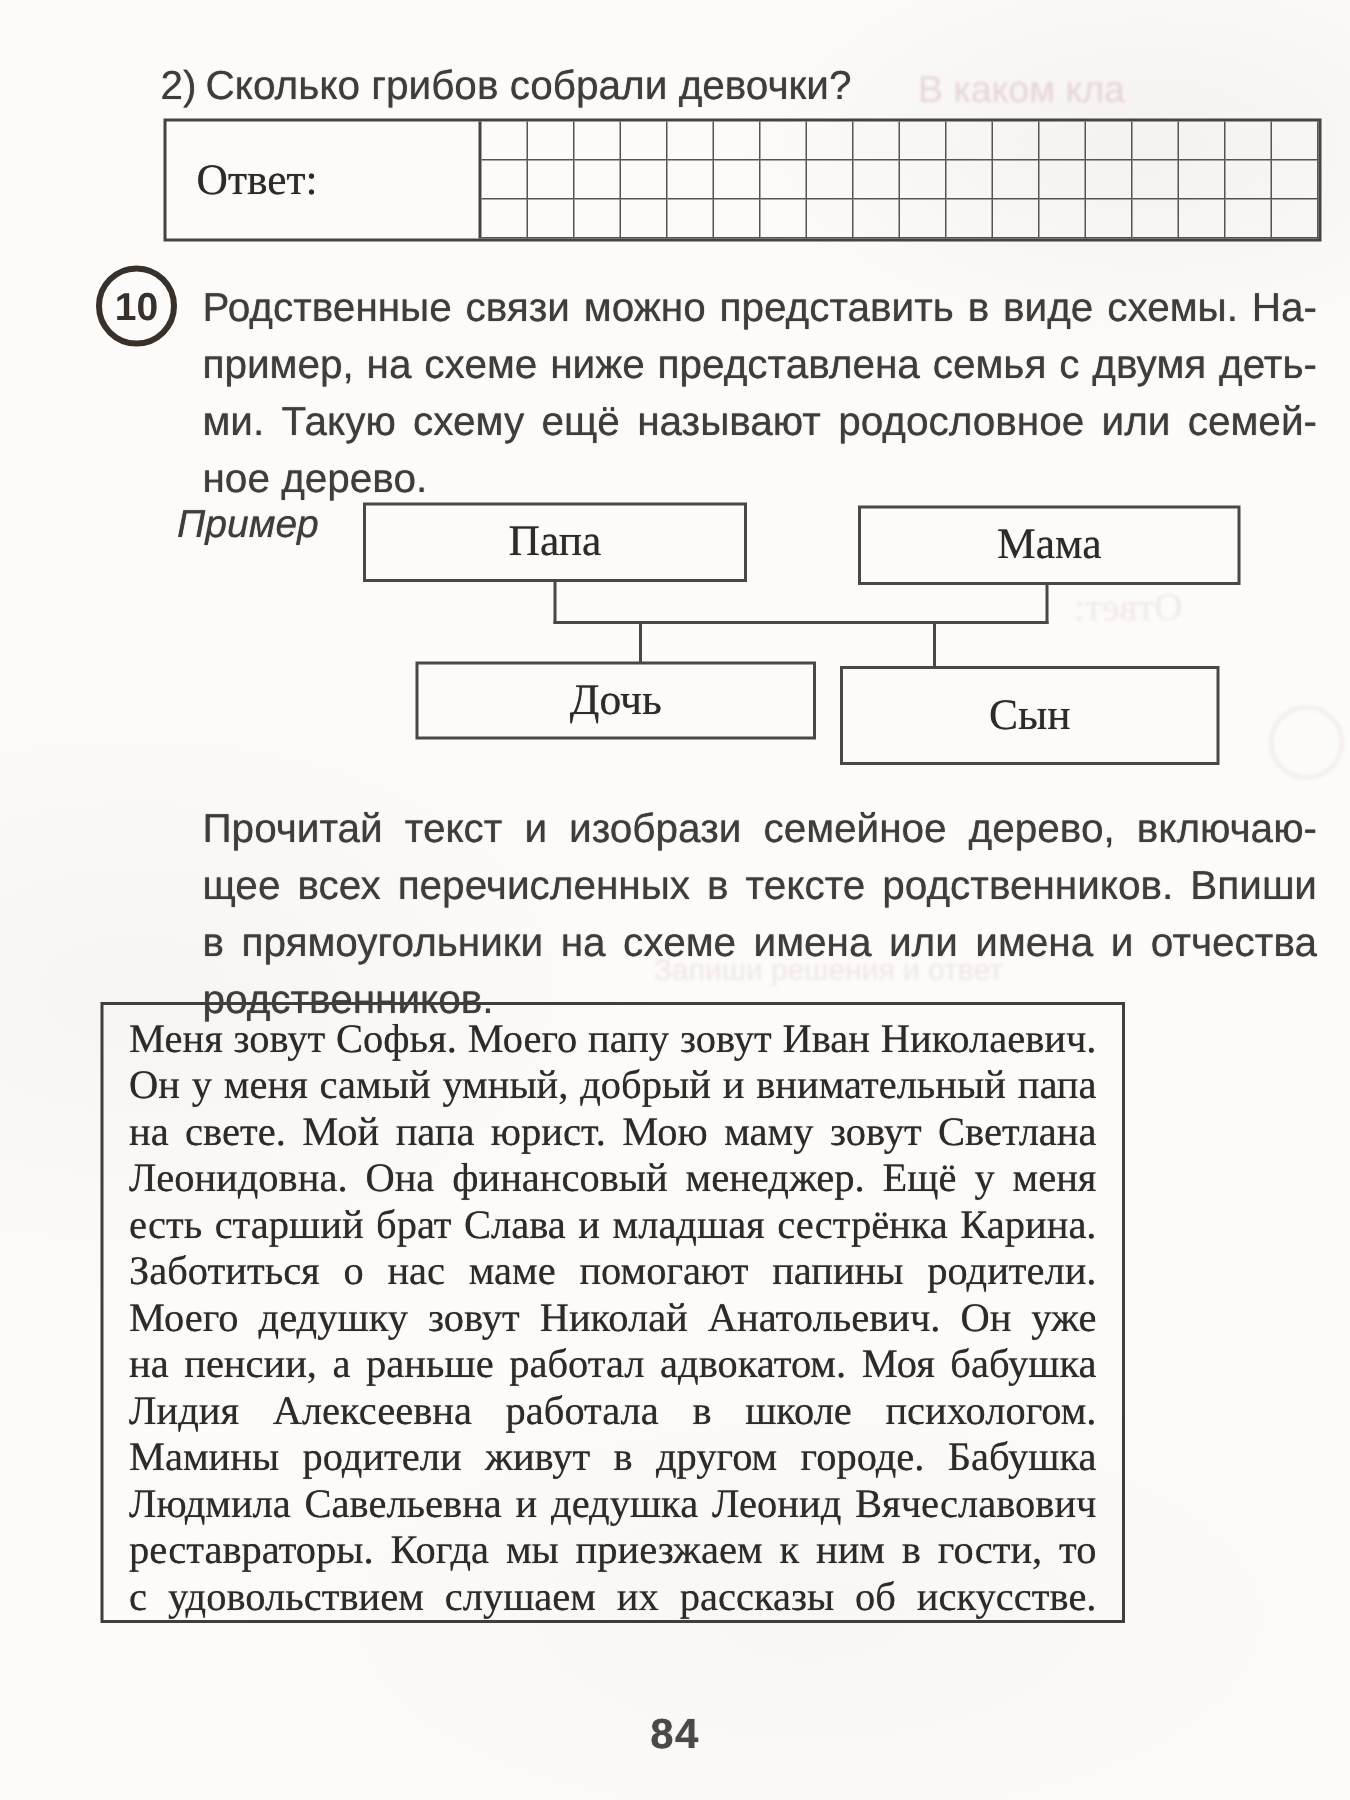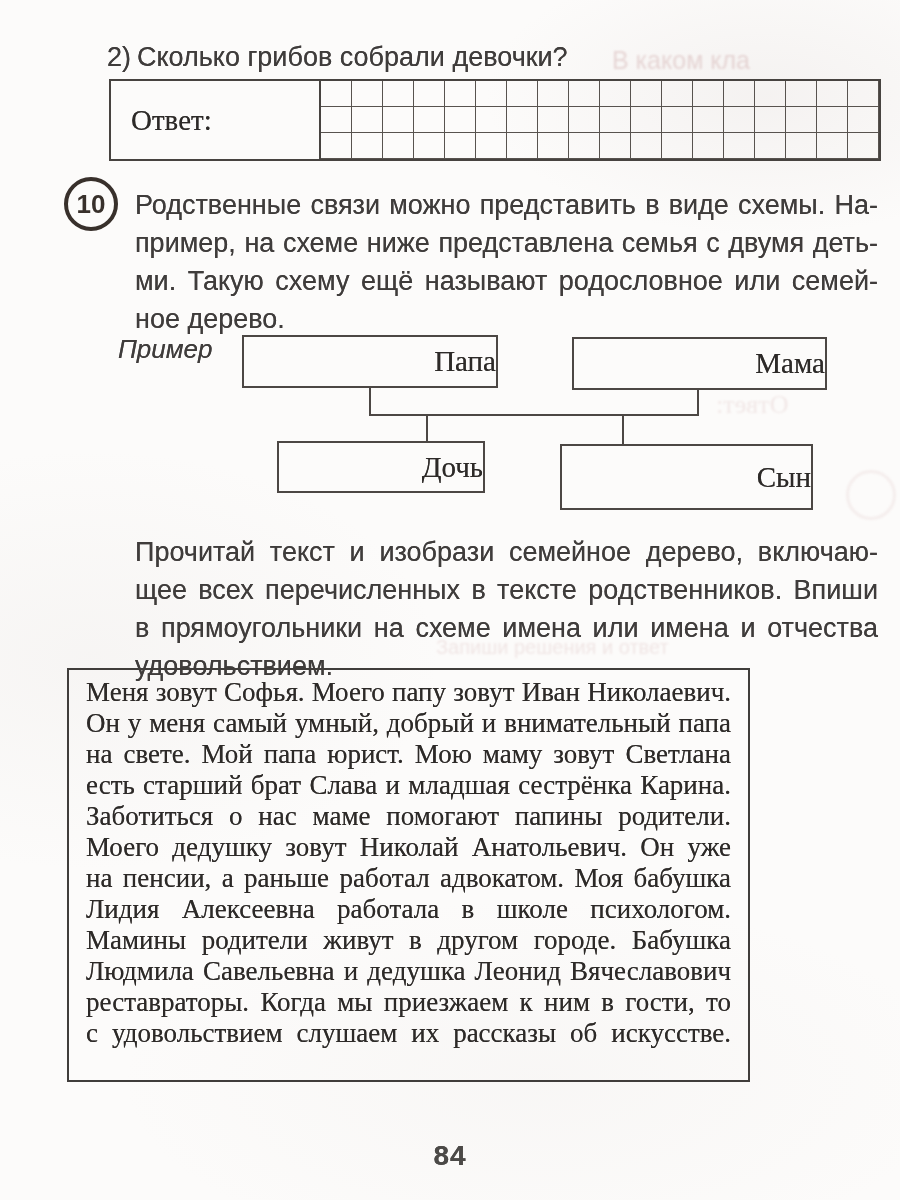--- a/index.html
+++ b/index.html
@@ -24,24 +24,24 @@
   .badge{position:absolute;left:64px;top:177px;width:54px;height:54px;border:4px solid #38302b;border-radius:50%;
     box-sizing:border-box;display:flex;align-items:center;justify-content:center;
     font-size:26px;font-weight:bold;color:#38302b;}
   .para{position:absolute;font-size:27px;font-weight:500;}
   .para .ln{text-align:justify;text-align-last:justify;}
   .para .ln.last{text-align-last:left;}
   .p-task{left:135px;top:186px;width:743px;line-height:38px;}
   .p-instr{left:135px;top:533px;width:743px;line-height:38px;}
   
   .example-label{position:absolute;left:118px;top:334px;font-size:26px;font-style:italic;font-weight:500;}
-  .tbox{position:absolute;border:2px solid #4c4744;box-sizing:border-box;display:flex;align-items:center;justify-content:flex-end;font-size:29px;}
+  .tbox{position:absolute;border:2px solid #4c4744;box-sizing:border-box;display:flex;align-items:center;justify-content:center;font-size:29px;}
   .b-father{left:242px;top:335px;width:256px;height:53px;}
   .b-mother{left:572px;top:337px;width:255px;height:53px;}
-  .b-daughter{left:277px;top:441px;width:208px;height:52px;}
+  .b-daughter{left:277px;top:441px;width:267px;height:52px;}
   .b-son{left:560px;top:444px;width:253px;height:66px;}
   .cline{position:absolute;background:#4c4744;}
   .l-v1{left:369px;top:387px;width:2px;height:29px;}
   .l-v2{left:697px;top:389px;width:2px;height:27px;}
   .l-h {left:369px;top:414px;width:330px;height:2px;}
   .l-v3{left:426px;top:414px;width:2px;height:28px;}
   .l-v4{left:622px;top:414px;width:2px;height:31px;}
   
   .storybox{position:absolute;left:67px;top:668px;width:683px;height:414px;border:2px solid #403d3b;box-sizing:border-box;
     padding:7px 17px 0 17px;font-size:27px;line-height:31px;}
@@ -155,27 +155,28 @@
     <div class="cline l-v2"></div>
     <div class="cline l-h"></div>
     <div class="cline l-v3"></div>
     <div class="cline l-v4"></div>
   </div>
 
   <div class="para p-instr sans">
     <div class="ln">Прочитай текст и изобрази семейное дерево, включаю-</div>
     <div class="ln">щее всех перечисленных в тексте родственников. Впиши</div>
     <div class="ln">в прямоугольники на схеме имена или имена и отчества</div>
-    <div class="ln last">удовольствием.</div>
+    <div class="ln last">родственников.</div>
   </div>
 
   <div class="storybox serif">
     <div class="ln">Меня зовут Софья. Моего папу зовут Иван Николаевич.</div>
     <div class="ln">Он у меня самый умный, добрый и внимательный папа</div>
     <div class="ln">на свете. Мой папа юрист. Мою маму зовут Светлана</div>
+    <div class="ln">Леонидовна. Она финансовый менеджер. Ещё у меня</div>
     <div class="ln">есть старший брат Слава и младшая сестрёнка Карина.</div>
     <div class="ln">Заботиться о нас маме помогают папины родители.</div>
     <div class="ln">Моего дедушку зовут Николай Анатольевич. Он уже</div>
     <div class="ln">на пенсии, а раньше работал адвокатом. Моя бабушка</div>
     <div class="ln">Лидия Алексеевна работала в школе психологом.</div>
     <div class="ln">Мамины родители живут в другом городе. Бабушка</div>
     <div class="ln">Людмила Савельевна и дедушка Леонид Вячеславович</div>
     <div class="ln">реставраторы. Когда мы приезжаем к ним в гости, то</div>
     <div class="ln">с удовольствием слушаем их рассказы об искусстве.</div>
   </div>

